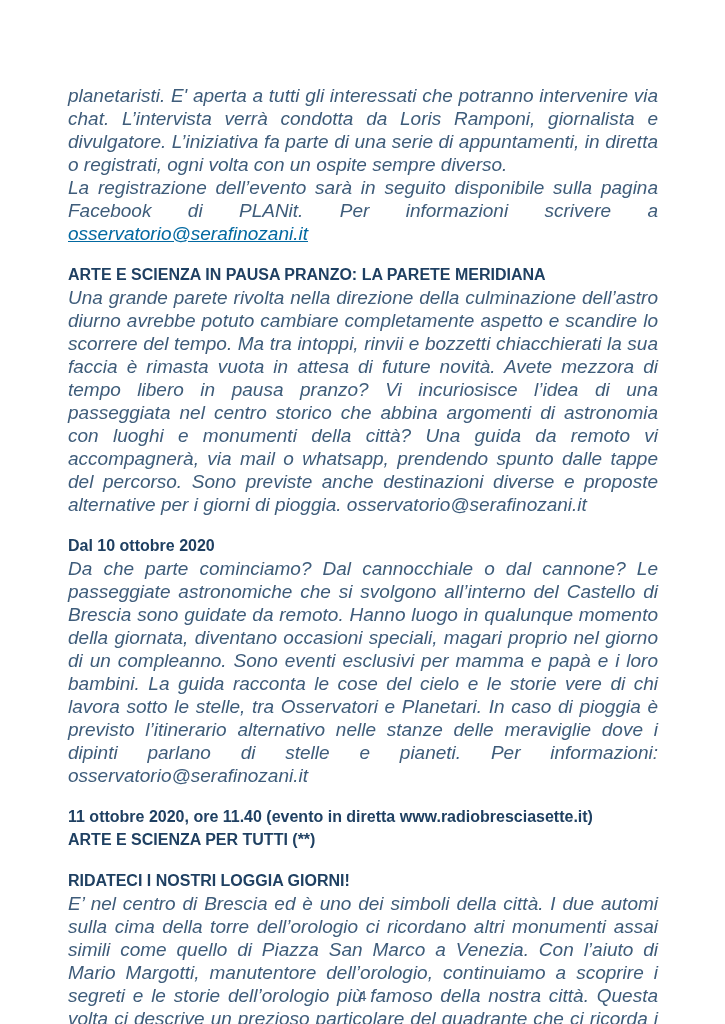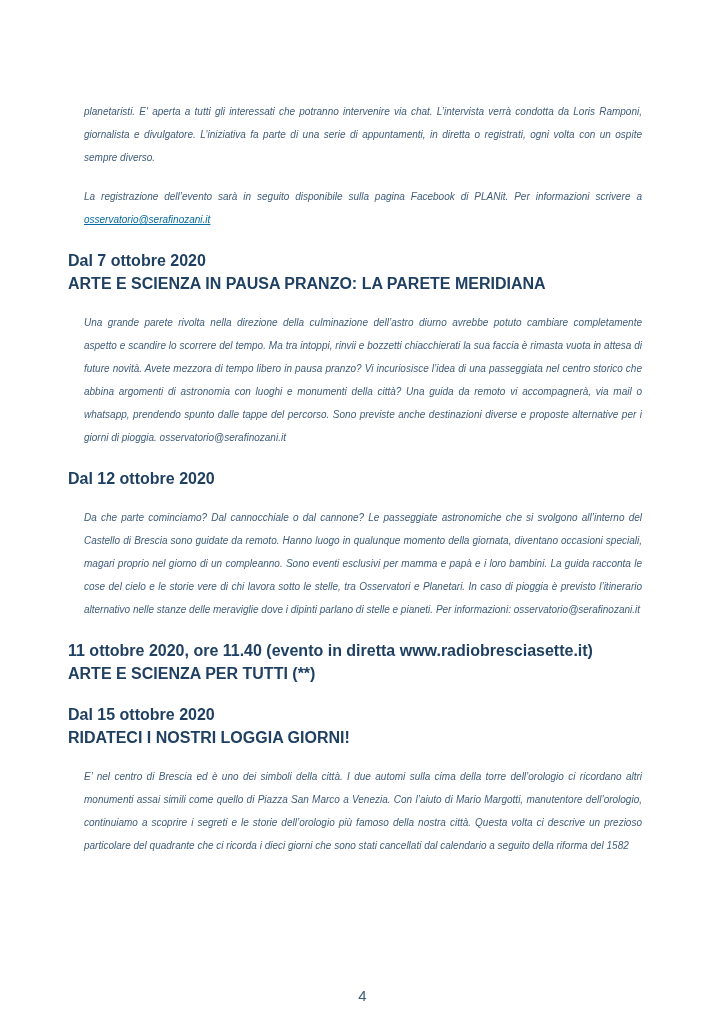--- a/index.html
+++ b/index.html
@@ -15,24 +15,24 @@
     overflow: hidden;
     font-family: "Liberation Sans", "DejaVu Sans", sans-serif;
   }
   .content {
     position: absolute;
     left: 68px;
     top: 84px;
     width: 590px;
   }
   .body-par {
-    margin: 16px;
+    margin: 0;
     color: #3E5C7A;
     font-style: italic;
-    font-size: 10px;
+    font-size: 19px;
     line-height: 23px;
     text-align: justify;
   }
   .heading {
     color: #1F4062;
     font-weight: bold;
     font-size: 16px;
     line-height: 23px;
     text-align: left;
   }
@@ -60,37 +60,35 @@
 <body>
 
 <div class="page">
   <div class="content">
 
     <p class="body-par">planetaristi. E' aperta a tutti gli interessati che potranno intervenire via chat. L’intervista verrà condotta da Loris Ramponi, giornalista e divulgatore. L’iniziativa fa parte di una serie di appuntamenti, in diretta o registrati, ogni volta con un ospite sempre diverso.</p>
 
     <p class="body-par"><span>La registrazione dell’evento sarà in seguito disponibile sulla pagina Facebook di PLANit. Per informazioni scrivere a </span><a class="email-link" href="#">osservatorio@serafinozani.it</a></p>
 
     <div class="section">
-      <div class="heading">Dal 7 ottobre 2020</div>
       <div class="heading">ARTE E SCIENZA IN PAUSA PRANZO: LA PARETE MERIDIANA</div>
       <p class="body-par">Una grande parete rivolta nella direzione della culminazione dell’astro diurno avrebbe potuto cambiare completamente aspetto e scandire lo scorrere del tempo. Ma tra intoppi, rinvii e bozzetti chiacchierati la sua faccia è rimasta vuota in attesa di future novità. Avete mezzora di tempo libero in pausa pranzo? Vi incuriosisce l’idea di una passeggiata nel centro storico che abbina argomenti di astronomia con luoghi e monumenti della città? Una guida da remoto vi accompagnerà, via mail o whatsapp, prendendo spunto dalle tappe del percorso. Sono previste anche destinazioni diverse e proposte alternative per i giorni di pioggia. osservatorio@serafinozani.it</p>
     </div>
 
     <div class="section">
-      <div class="heading">Dal 12 ottobre 2020</div>
+      <div class="heading">Dal 10 ottobre 2020</div>
       <p class="body-par">Da che parte cominciamo? Dal cannocchiale o dal cannone? Le passeggiate astronomiche che si svolgono all’interno del Castello di Brescia sono guidate da remoto. Hanno luogo in qualunque momento della giornata, diventano occasioni speciali, magari proprio nel giorno di un compleanno. Sono eventi esclusivi per mamma e papà e i loro bambini. La guida racconta le cose del cielo e le storie vere di chi lavora sotto le stelle, tra Osservatori e Planetari. In caso di pioggia è previsto l’itinerario alternativo nelle stanze delle meraviglie dove i dipinti parlano di stelle e pianeti. Per informazioni: osservatorio@serafinozani.it</p>
     </div>
 
     <div class="section">
       <div class="heading">11 ottobre 2020, ore 11.40 (evento in diretta www.radiobresciasette.it)</div>
       <div class="heading">ARTE E SCIENZA PER TUTTI (**)</div>
     </div>
 
     <div class="section">
-      <div class="heading">Dal 15 ottobre 2020</div>
       <div class="heading">RIDATECI I NOSTRI LOGGIA GIORNI!</div>
       <p class="body-par">E’ nel centro di Brescia ed è uno dei simboli della città. I due automi sulla cima della torre dell’orologio ci ricordano altri monumenti assai simili  come quello di Piazza San Marco a Venezia. Con l’aiuto di Mario Margotti, manutentore dell’orologio, continuiamo a scoprire i segreti e le storie dell’orologio più famoso della nostra città. Questa volta ci descrive un prezioso particolare del quadrante che ci ricorda i dieci giorni che sono stati cancellati dal calendario a seguito della riforma del 1582</p>
     </div>
 
   </div>
 
   <div class="page-number">4</div>
 </div>
 
 </body></html>

